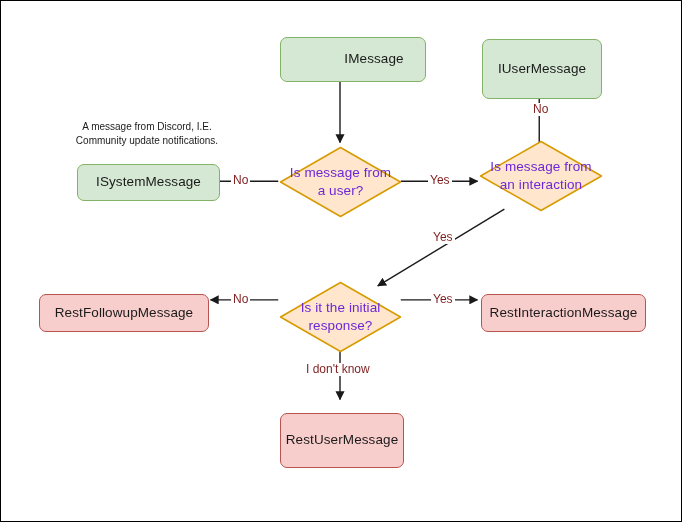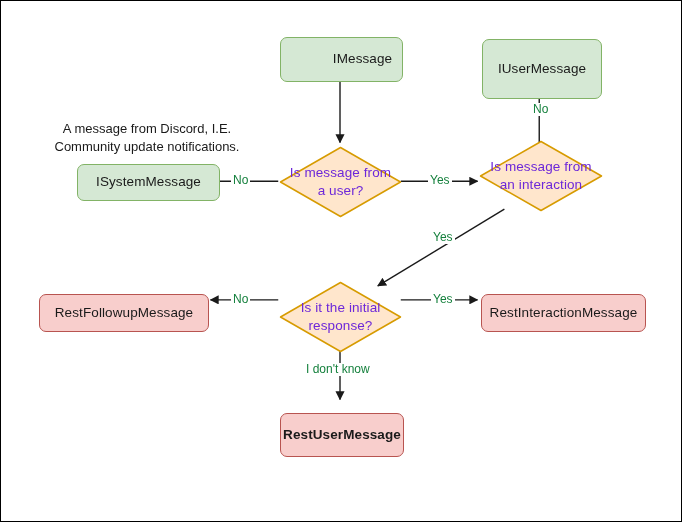--- a/index.html
+++ b/index.html
@@ -79,32 +79,32 @@
     line-height: 1.3;
     letter-spacing: 0.1px;
     padding: 0 6px;
     box-sizing: border-box;
   }
 
   
   .edge-label {
     position: absolute;
     font-size: 12px;
-    color: #15803d;
+    color: #7f1d1d;
     background: #ffffff;
     padding: 0 2px;
     white-space: nowrap;
     z-index: 3;
     line-height: 1.1;
   }
 
   
   .annotation {
     position: absolute;
-    font-size: 13px;
+    font-size: 10px;
     color: #1a1a1a;
     text-align: center;
     line-height: 1.35;
     z-index: 2;
     white-space: pre-line;
   }
 </style>
 </head>
 <body>
 
@@ -135,41 +135,41 @@
      RestFollowupMessage --&gt;
     <line x1="278" y1="300" x2="210" y2="300" stroke="#1a1a1a" stroke-width="1.4" marker-end="url(#arrow)"></line>
 
      RestInteractionMessage --&gt;
     <line x1="401" y1="300" x2="478" y2="300" stroke="#1a1a1a" stroke-width="1.4" marker-end="url(#arrow)"></line>
 
      RestUserMessage --&gt;
     <line x1="340" y1="335" x2="340" y2="400" stroke="#1a1a1a" stroke-width="1.4" marker-end="url(#arrow)"></line>
   </svg>
 
-  <div class="node green" style="left:279px; top:36px; width:123px; height:45px;padding-left:42px;">
+  <div class="node green" style="left:279px; top:36px; width:146px; height:45px;padding-left:42px;">
     <span>IMessage</span>
   </div>
 
   <div class="node green" style="left:481px; top:38px; width:120px; height:60px;text-align:right;">
     <span>IUserMessage</span>
   </div>
 
   <div class="node green" style="left:76px; top:163px; width:143px; height:37px;text-align:right;">
     <span>ISystemMessage</span>
   </div>
 
   <div class="node pink" style="left:38px; top:281px; width:170px; height:38px;">
     <span>RestFollowupMessage</span>
   </div>
 
   <div class="node pink" style="left:480px; top:281px; width:165px; height:38px;">
     <span>RestInteractionMessage</span>
   </div>
 
-  <div class="node pink" style="left:279px; top:400px; width:124px; height:44px;font-weight:bold;">
+  <div class="node pink" style="left:279px; top:400px; width:124px; height:55px;">
     <span>RestUserMessage</span>
   </div>
 
   <div class="diamond" style="left:278px; top:145px; width:123px; height:72px;">
     <svg width="123" height="72" viewBox="0 0 123 72">
       <path d="M 61.5 1.5 L 121.5 36 L 61.5 70.5 L 1.5 36 Z" fill="#ffe6cc" stroke="#d79b00" stroke-width="1.5" stroke-linejoin="round"></path>
     </svg>
     <div class="dlabel">Is message from a user?</div>
   </div>
 

